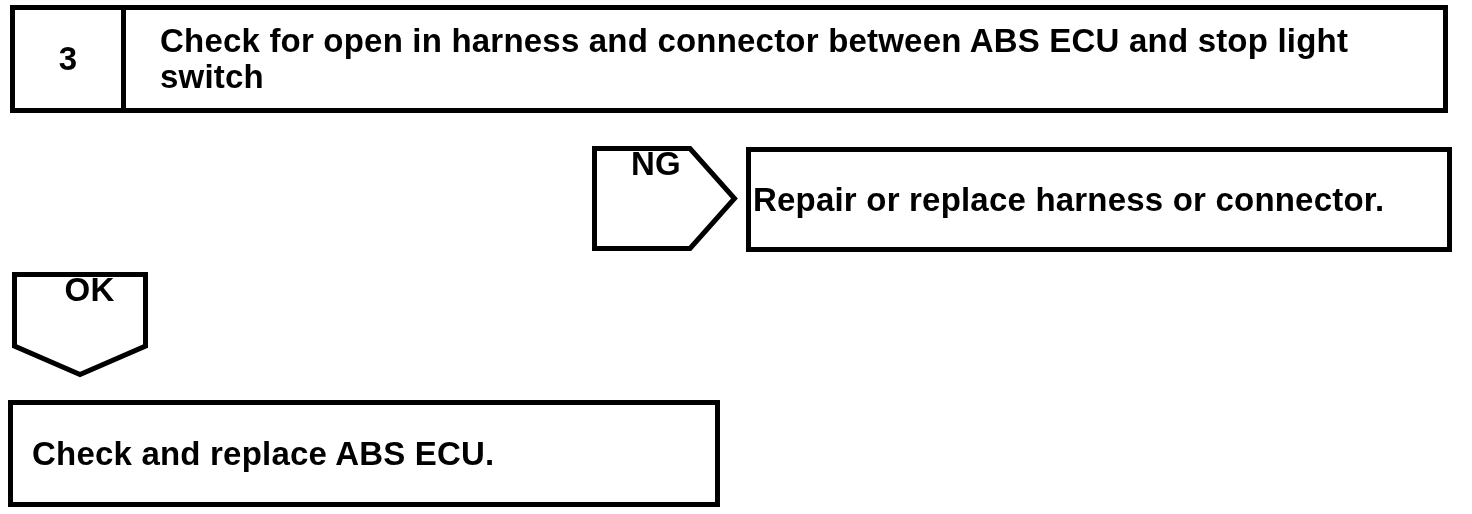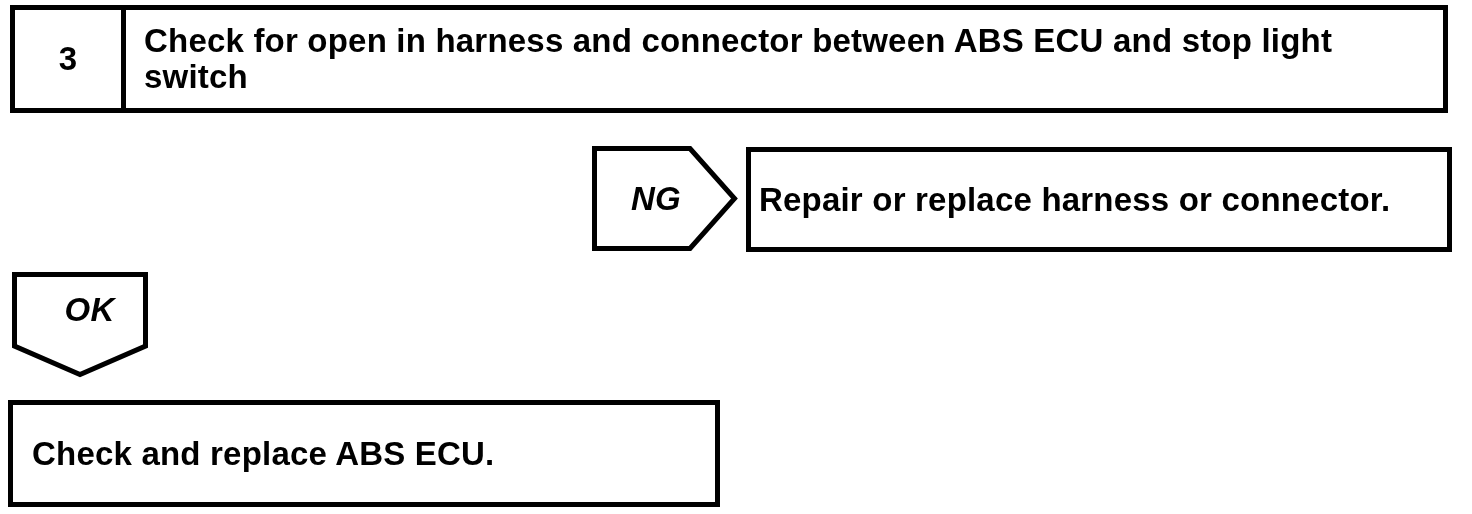--- a/index.html
+++ b/index.html
@@ -41,42 +41,41 @@
     display: flex;
     align-items: center;
     justify-content: center;
     flex: 0 0 auto;
   }
   .step-title-cell {
     flex: 1 1 auto;
     display: flex;
     align-items: center;
     padding-left: 18px;
+    margin-left: 16px;
   }
   .step-title-cell .bold-text {
     max-width: 1240px;
   }
 
   
   .shape-svg {
     position: absolute;
     overflow: visible;
   }
   .shape-svg polygon {
     fill: #ffffff;
     stroke: #000000;
     stroke-width: 5;
     stroke-linejoin: miter;
   }
   .shape-label {
     position: absolute;
     display: flex;
-    align-items: center;
     justify-content: center;
-    font-style: italic;
   }
 
   #ng-shape { left: 592px; top: 146px; width: 145px; height: 105px; }
   #ng-label { left: 592px; top: 146px; width: 128px; height: 105px; }
 
   #ok-shape { left: 12px; top: 272px; width: 136px; height: 105px; }
   #ok-label { left: 12px; top: 272px; width: 155px; height: 76px; }
 
   
   .action-box {
@@ -84,21 +83,21 @@
     border: 5px solid #000000;
     background: #ffffff;
     display: flex;
     align-items: center;
   }
   #ng-action-box {
     left: 746px;
     top: 147px;
     width: 706px;
     height: 105px;
-    padding-left: 8px;
+    padding-left: 2px;
   }
   #ok-action-box {
     left: 8px;
     top: 400px;
     width: 712px;
     height: 107px;
     padding-left: 19px;
   }
 </style>
 </head>

